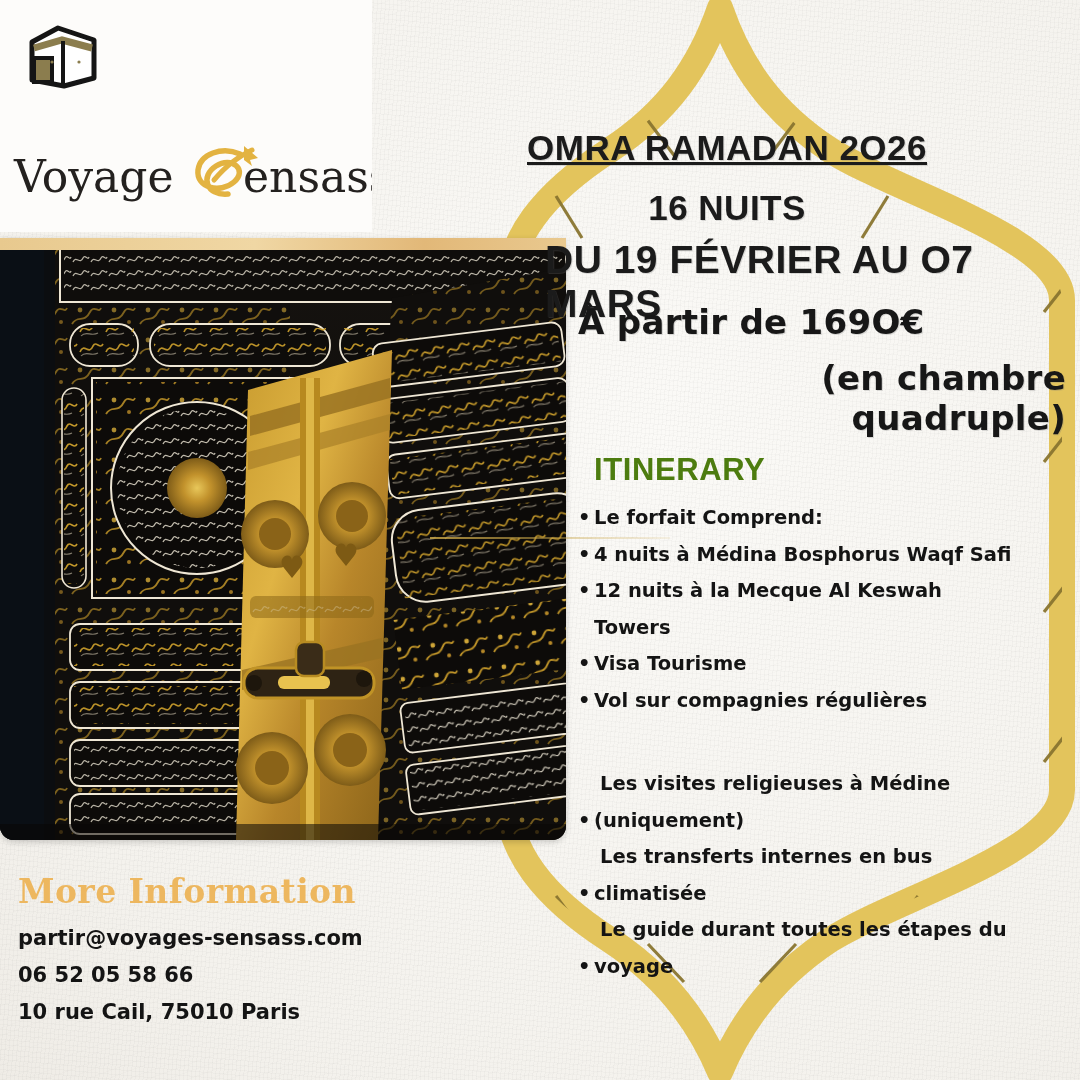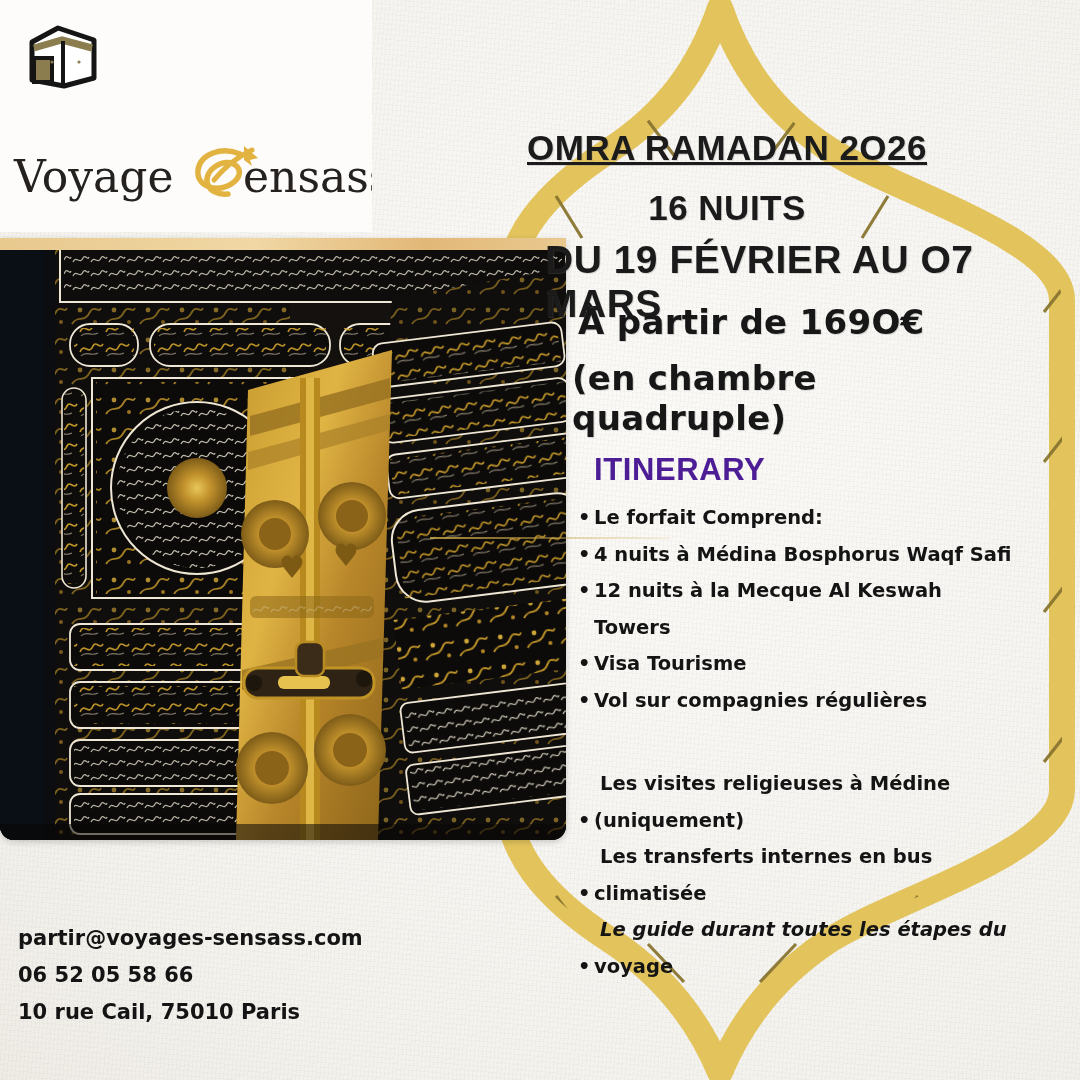--- a/index.html
+++ b/index.html
@@ -57,25 +57,25 @@
   #t-nuits{left:527px;top:188px;width:400px;font-size:35px;text-align:center;}
   #t-dates{left:545px;top:238px;width:490px;font-size:39px;}
 
   .price{
     position:absolute;z-index:7;color:#171717;
     font-family:"DejaVu Sans",sans-serif;font-weight:bold;
     font-size:34px;letter-spacing:.3px;
     text-shadow:1px 1px 0 rgba(120,120,120,.25);
   }
   #t-price{left:578px;top:302px;width:440px;}
-  #t-room{left:572px;top:358px;width:460px;}
+  #t-room{left:606px;top:358px;width:460px;text-align:right;}
 
   .itin-title{
     position:absolute;left:594px;top:452px;z-index:7;
-    font-size:31px;font-weight:bold;color:#4c1d95;letter-spacing:.6px;
+    font-size:31px;font-weight:bold;color:#4d7c0f;letter-spacing:.6px;
   }
 
   .itin-list{
     position:absolute;left:578px;top:500px;width:440px;z-index:7;
     margin:0;padding:0;list-style:none;
     font-family:"DejaVu Sans",sans-serif;
     font-size:19.5px;font-weight:bold;color:#141414;
     line-height:36.5px;
   }
   .itin-list li{position:relative;padding-left:16px;}
@@ -320,23 +320,24 @@
   <ul class="itin-list">
       <li><span class="dot">•</span><span>Le forfait Comprend:</span></li>
       <li><span class="dot">•</span><span>4 nuits à Médina Bosphorus Waqf Safi</span></li>
       <li><span class="dot">•</span><span>12 nuits à la Mecque Al Keswah Towers</span></li>
       <li><span class="dot">•</span><span>Visa Tourisme</span></li>
       <li><span class="dot">•</span><span>Vol sur compagnies régulières</span></li>
       <li style="padding-left: 22px; margin-top: 47px;"><span> Les visites religieuses à Médine</span></li>
       <li><span class="dot">•</span><span>(uniquement)</span></li>
       <li style="padding-left: 22px;"><span>Les transferts internes en bus</span></li>
       <li><span class="dot">•</span><span>climatisée</span></li>
-      <li style="padding-left: 22px; font-style: italic;"><span>Le guide durant toutes les étapes du</span></li>
+      <li style="padding-left: 22px;"><span>Le guide durant toutes les étapes du</span></li>
       <li><span class="dot">•</span><span>voyage</span></li>
     </ul>
 
+  <div class="more-info">More Information</div>
   <div class="contact">
     <div>partir@voyages-sensass.com</div>
     <div>06 52 05 58 66</div>
     <div>10 rue Cail, 75010 Paris</div>
   </div>
 
 </div>
 
 </body></html>

